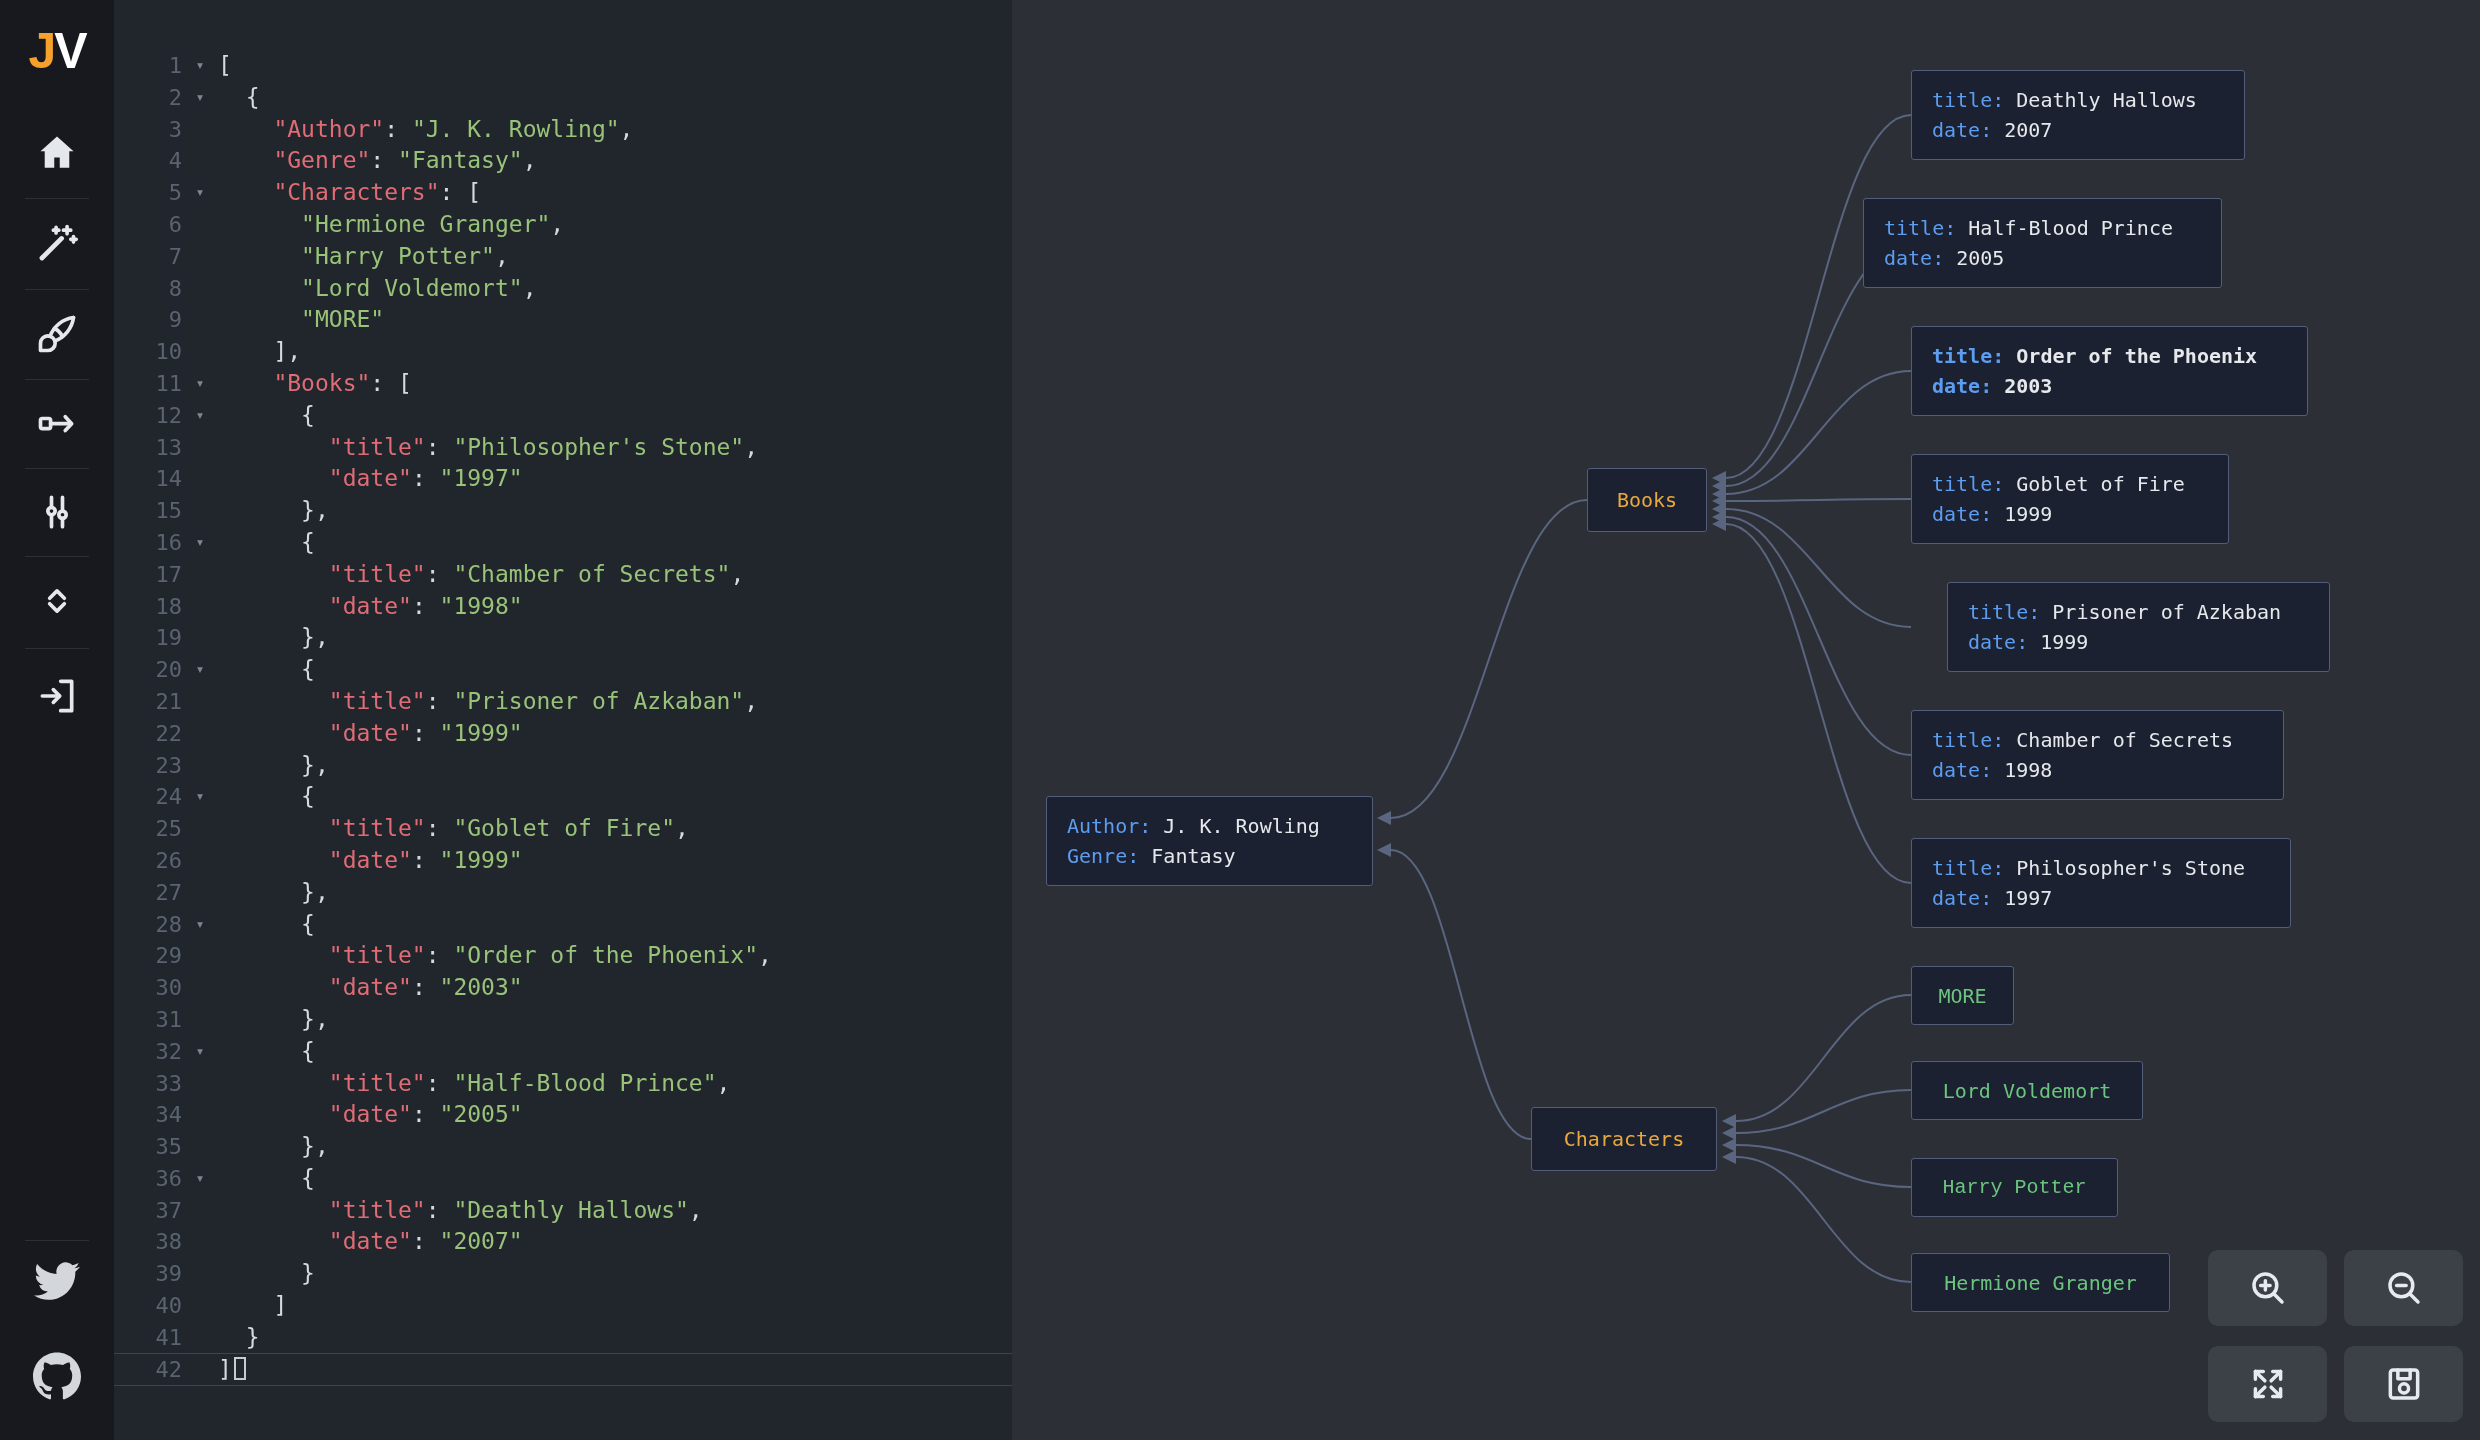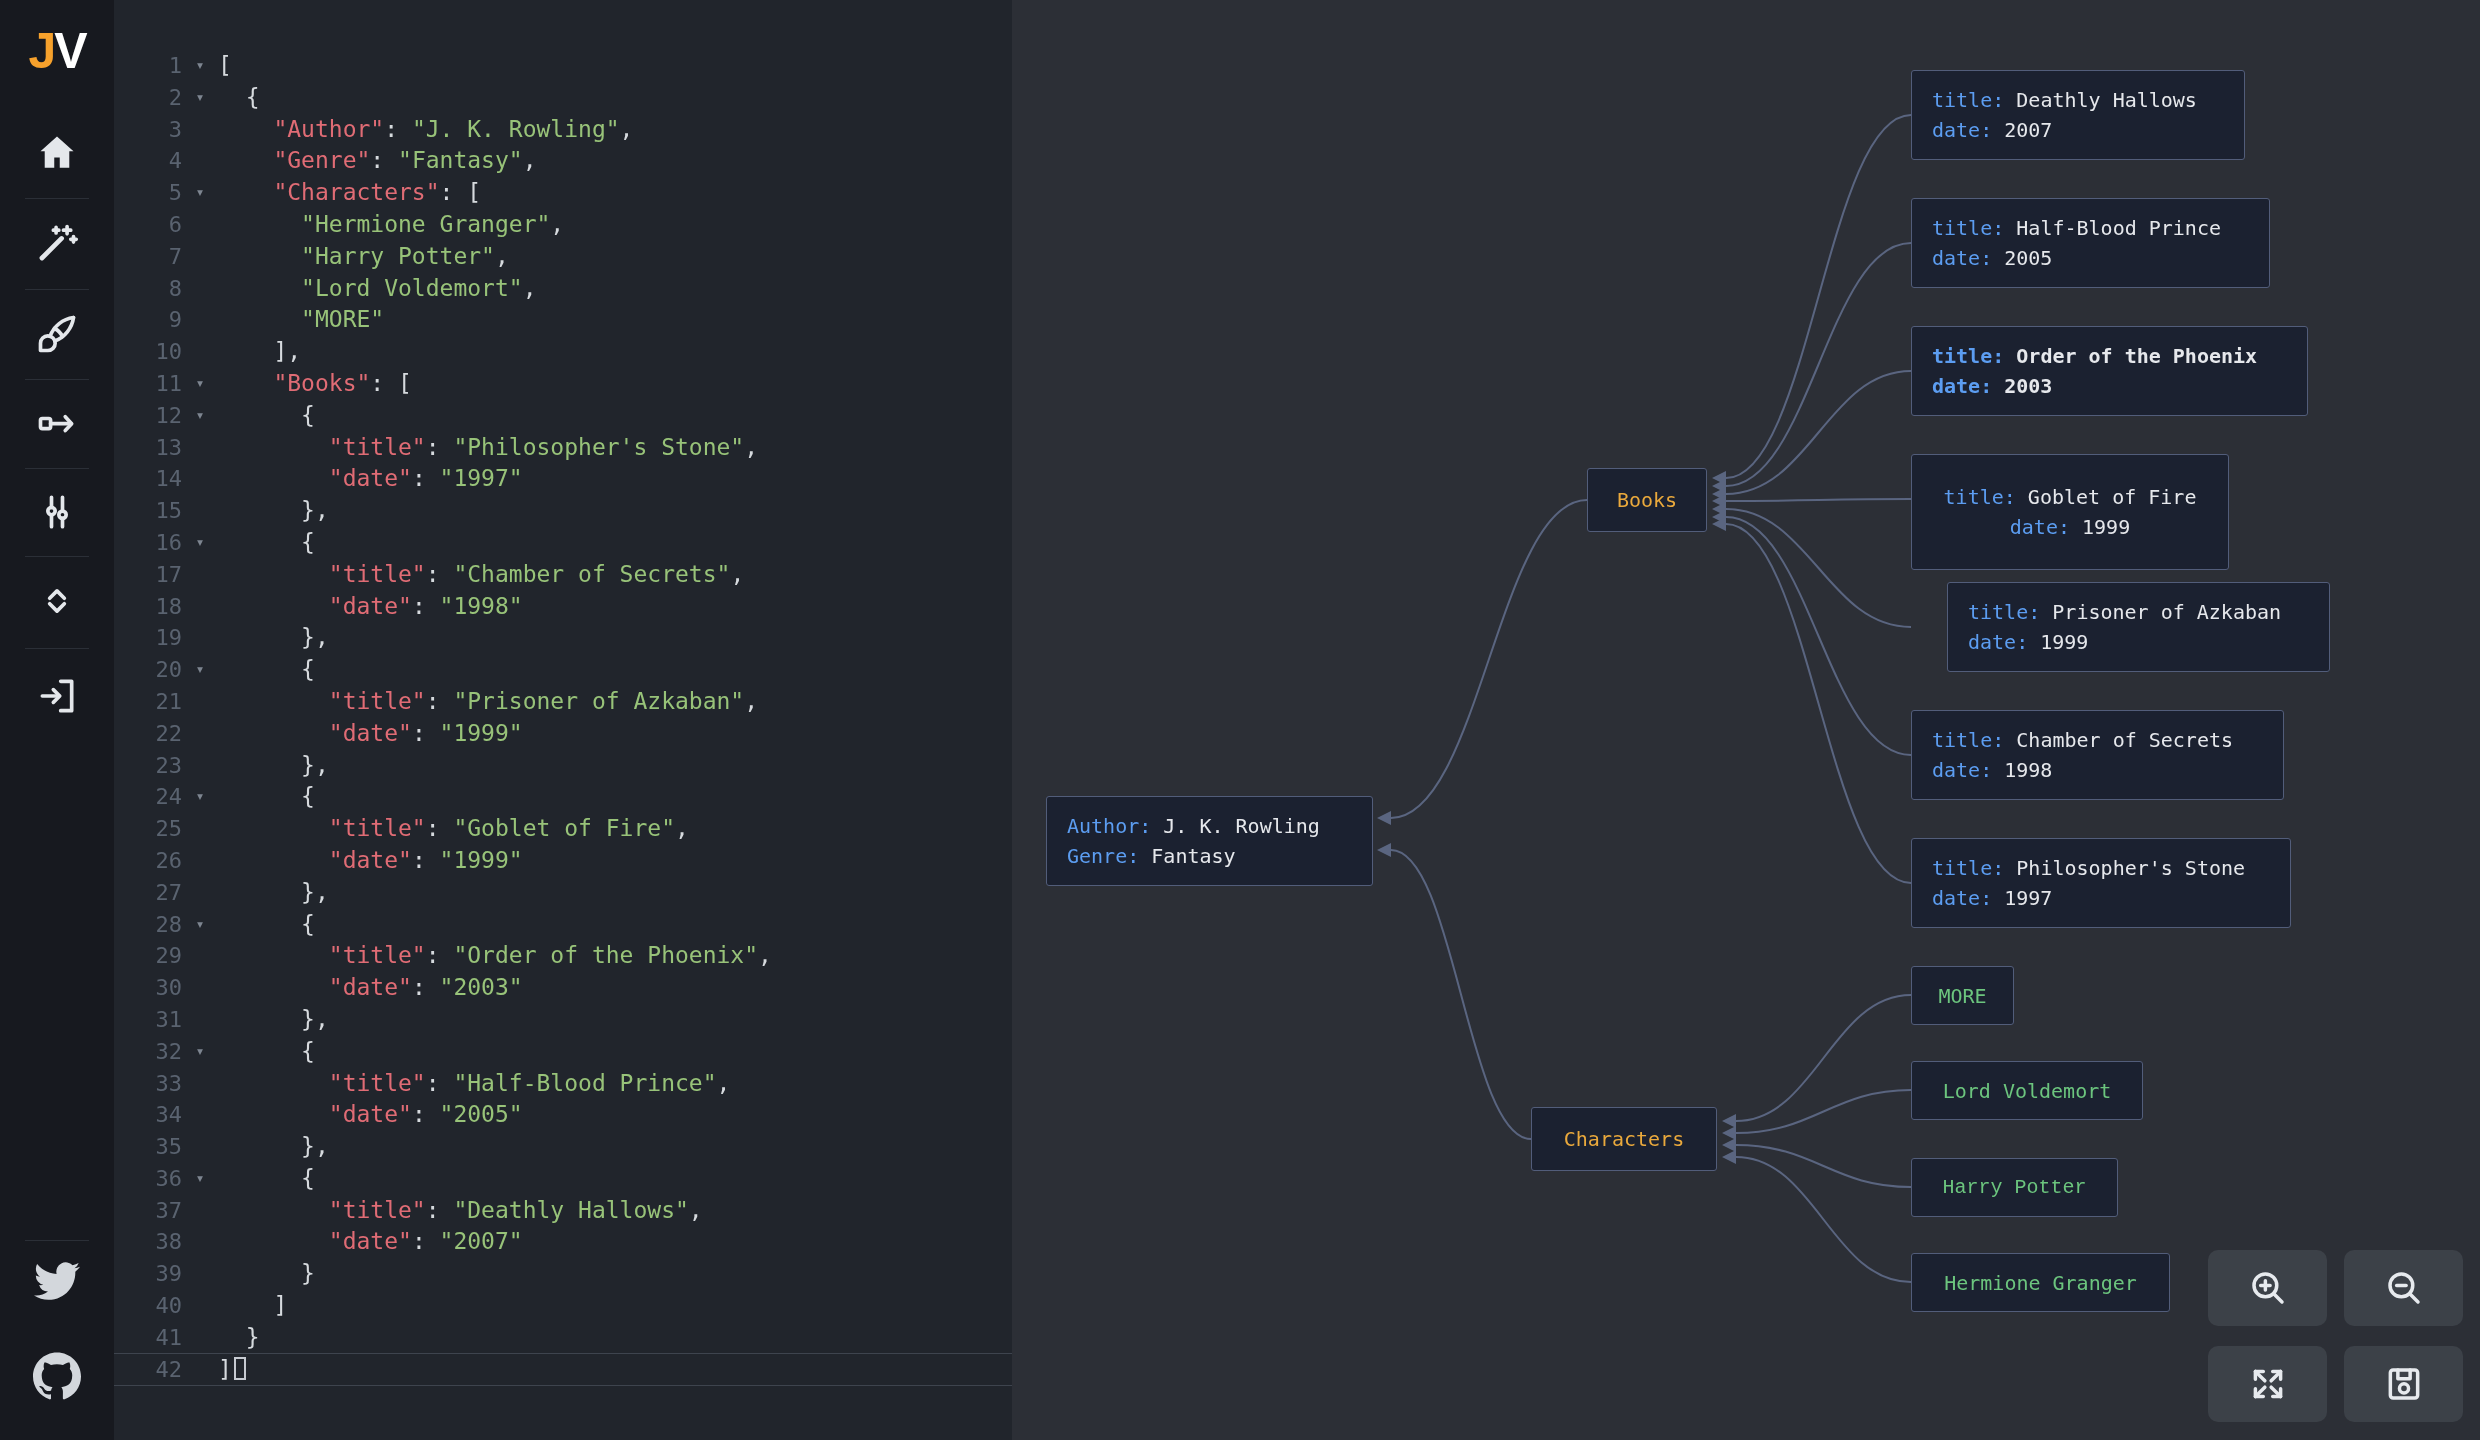--- a/index.html
+++ b/index.html
@@ -382,29 +382,29 @@
       <div class="node parent" style="left: 575px; top: 468px; width: 120px; height: 64px;">
         <span class="plabel">Books</span>
       </div>
       <div class="node parent" style="left: 519px; top: 1107px; width: 186px; height: 64px;">
         <span class="plabel">Characters</span>
       </div>
       <div class="node" style="left: 899px; top: 70px; width: 334px; height: 90px;">
         <div class="nrow"><span class="nkey">title: </span><span class="nval">Deathly Hallows</span></div>
         <div class="nrow"><span class="nkey">date: </span><span class="nval">2007</span></div>
       </div>
-      <div class="node" style="left: 899px; top: 198px; width: 359px; height: 90px;">
+      <div class="node" style="left: 851px; top: 198px; width: 359px; height: 90px;">
         <div class="nrow"><span class="nkey">title: </span><span class="nval">Half-Blood Prince</span></div>
         <div class="nrow"><span class="nkey">date: </span><span class="nval">2005</span></div>
       </div>
       <div class="node" style="left: 899px; top: 326px; width: 397px; height: 90px; font-weight: bold;">
         <div class="nrow"><span class="nkey">title: </span><span class="nval">Order of the Phoenix</span></div>
         <div class="nrow"><span class="nkey">date: </span><span class="nval">2003</span></div>
       </div>
-      <div class="node" style="left: 899px; top: 454px; width: 318px; height: 116px; align-items: center;">
+      <div class="node" style="left: 899px; top: 454px; width: 318px; height: 90px;">
         <div class="nrow"><span class="nkey">title: </span><span class="nval">Goblet of Fire</span></div>
         <div class="nrow"><span class="nkey">date: </span><span class="nval">1999</span></div>
       </div>
       <div class="node" style="left: 899px; top: 582px; width: 383px; height: 90px; margin-left: 36px;">
         <div class="nrow"><span class="nkey">title: </span><span class="nval">Prisoner of Azkaban</span></div>
         <div class="nrow"><span class="nkey">date: </span><span class="nval">1999</span></div>
       </div>
       <div class="node" style="left: 899px; top: 710px; width: 373px; height: 90px;">
         <div class="nrow"><span class="nkey">title: </span><span class="nval">Chamber of Secrets</span></div>
         <div class="nrow"><span class="nkey">date: </span><span class="nval">1998</span></div>

